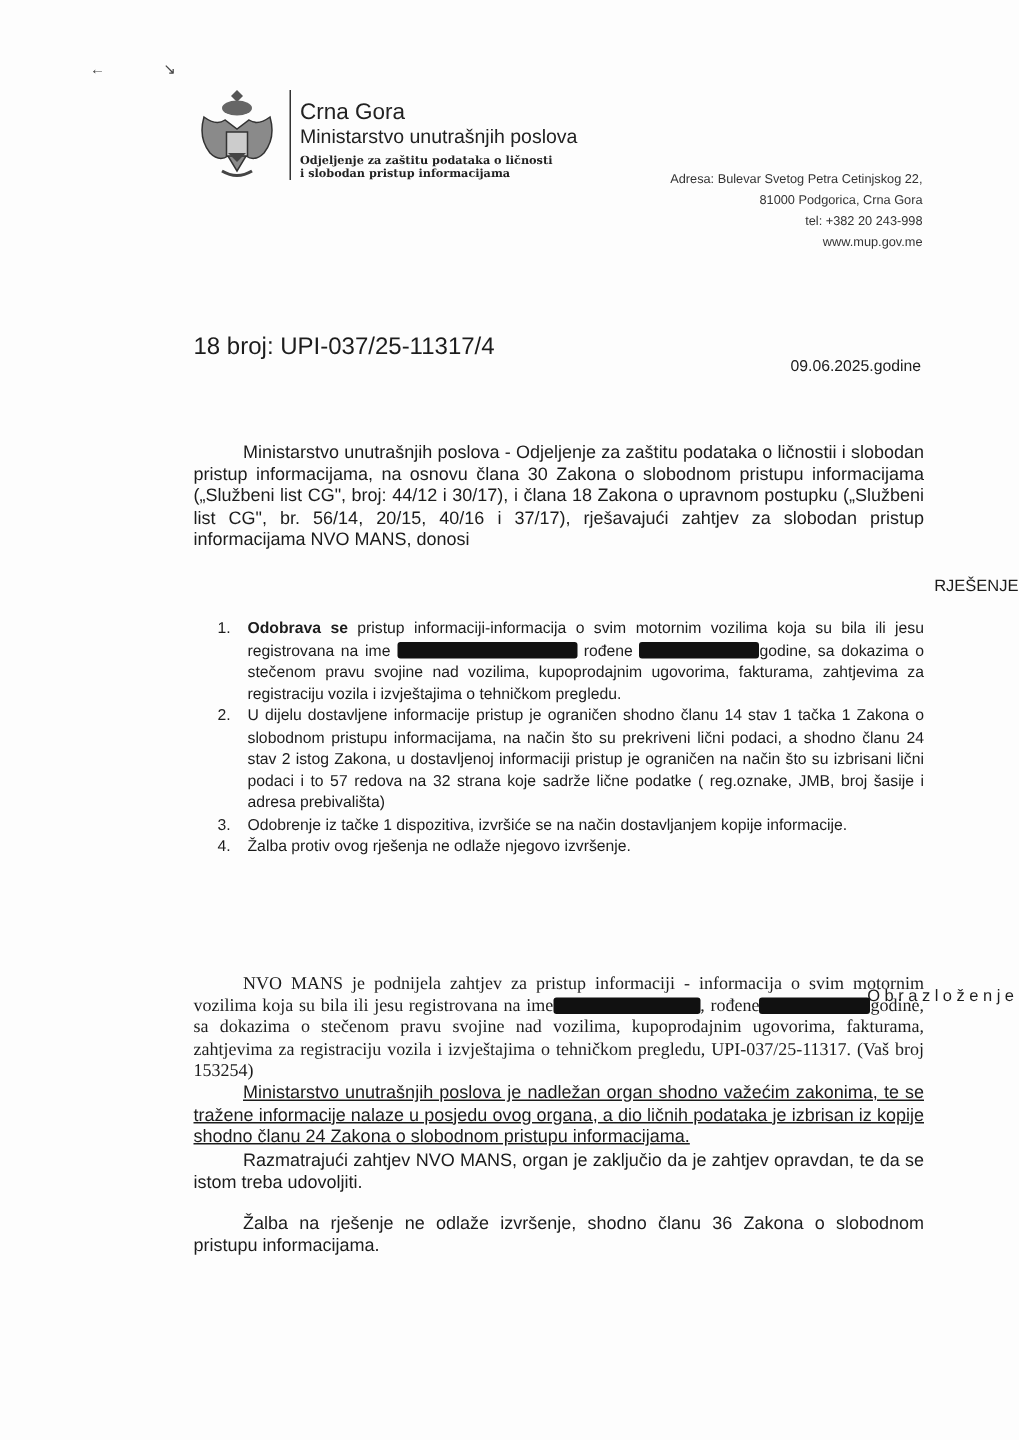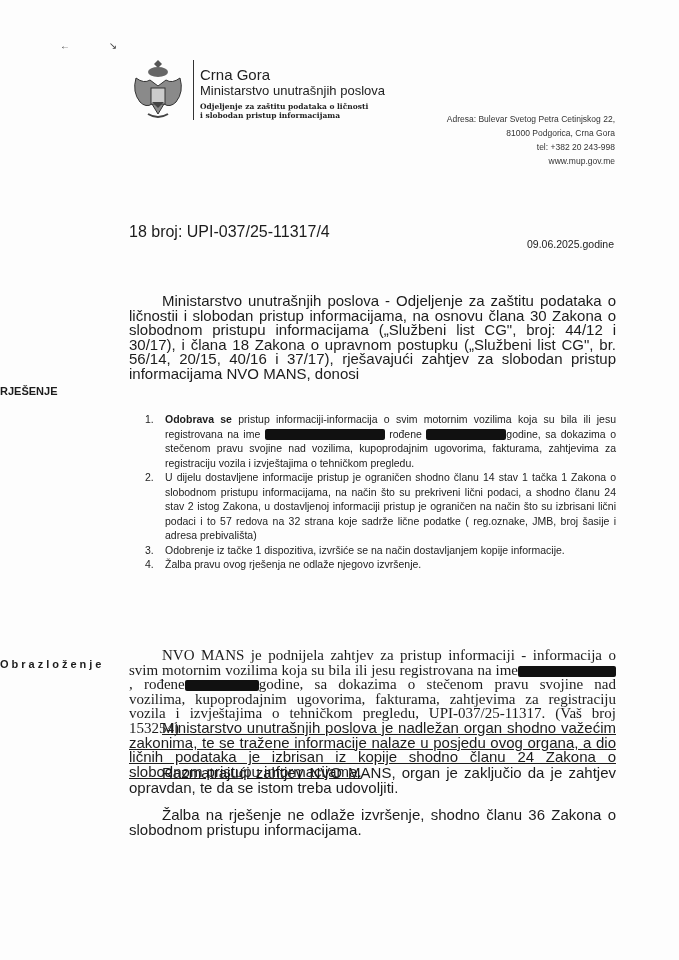--- a/index.html
+++ b/index.html
@@ -10,23 +10,23 @@
     .abs { position: absolute; }
     .marks { left: 60px; top: 40px; font-size: 10px; color: #444; letter-spacing: 18px; }
     .crest { left: 130px; top: 58px; width: 56px; height: 64px; }
     .vline { left: 193px; top: 60px; width: 1px; height: 60px; background: #333; }
     .h-country { left: 200px; top: 66px; font-size: 15px; color: #222; }
     .h-ministry { left: 200px; top: 83px; font-size: 13px; color: #222; }
     .h-dept { left: 200px; top: 102px; font-family: "DejaVu Serif", serif; font-weight: bold; font-size: 7.5px; line-height: 9px; color: #222; }
     .addr { right: 64px; top: 112px; text-align: right; font-size: 8.5px; line-height: 14px; color: #333; }
     .ref { left: 129px; top: 223px; font-size: 16px; }
     .date { right: 65px; top: 238px; font-size: 10.5px; }
-    .para { left: 129px; width: 487px; font-size: 15px; line-height: 14.5px; text-align: justify; }
+    .para { left: 129px; width: 487px; font-size: 12px; line-height: 14.5px; text-align: justify; }
     .indent { text-indent: 33px; }
-    .title { left: 0; width: 679px; text-align: left; font-weight: bold; font-size: 11px; }
+    .title { left: 0; width: 679px; text-align: right; font-weight: normal; font-size: 11px; }
     .title-spaced { letter-spacing: 3px; }
     .list { left: 145px; width: 471px; margin: 0; padding: 0; list-style: none; font-size: 10.5px; line-height: 14.5px; }
     .list li { position: relative; padding-left: 20px; text-align: justify; }
     .list .num { position: absolute; left: 0; top: 0; }
     .redact { display: inline-block; background: #111; height: 11px; vertical-align: -2px; border-radius: 2px; }
     b { font-weight: bold; }
   </style>
 </head>
 <body>
 
@@ -71,21 +71,21 @@
   <li>
     <span class="num">2.</span>
     <span>U dijelu dostavljene informacije pristup je ograničen shodno članu 14 stav 1 tačka 1 Zakona o slobodnom pristupu informacijama, na način što su prekriveni lični podaci, a shodno članu 24 stav 2 istog Zakona, u dostavljenoj informaciji pristup je ograničen na način što su izbrisani lični podaci i to 57 redova na 32 strana koje sadrže lične podatke ( reg.oznake, JMB, broj šasije i adresa prebivališta)</span>
   </li>
   <li>
     <span class="num">3.</span>
     <span>Odobrenje iz tačke 1 dispozitiva, izvršiće se na način dostavljanjem kopije informacije.</span>
   </li>
   <li>
     <span class="num">4.</span>
-    <span>Žalba pravu ovog rješenja ne odlaže njegovo izvršenje.</span>
+    <span>Žalba protiv ovog rješenja ne odlaže njegovo izvršenje.</span>
   </li>
 </ol>
 
 <div class="abs title title-spaced" style="top:634px;margin-top:24px;">Obrazloženje</div>
 
 <div class="abs para indent" style="top:648px;font-family:Liberation Serif, serif;">
   <span>NVO MANS je podnijela zahtjev za pristup informaciji - informacija o svim motornim vozilima koja su bila ili jesu registrovana na ime</span><span class="redact" style="width:98px"></span><span>, rođene</span><span class="redact" style="width:74px"></span><span>godine, sa dokazima o stečenom pravu svojine nad vozilima, kupoprodajnim ugovorima, fakturama, zahtjevima za registraciju vozila i izvještajima o tehničkom pregledu, UPI-037/25-11317.  (Vaš broj 153254)</span>
 </div>
 
 <div class="abs para indent" style="top:721px;text-decoration:underline;">Ministarstvo unutrašnjih poslova je nadležan organ shodno važećim zakonima, te se tražene informacije nalaze u posjedu ovog organa, a dio ličnih podataka je izbrisan iz kopije shodno članu 24 Zakona o slobodnom pristupu informacijama.</div>

